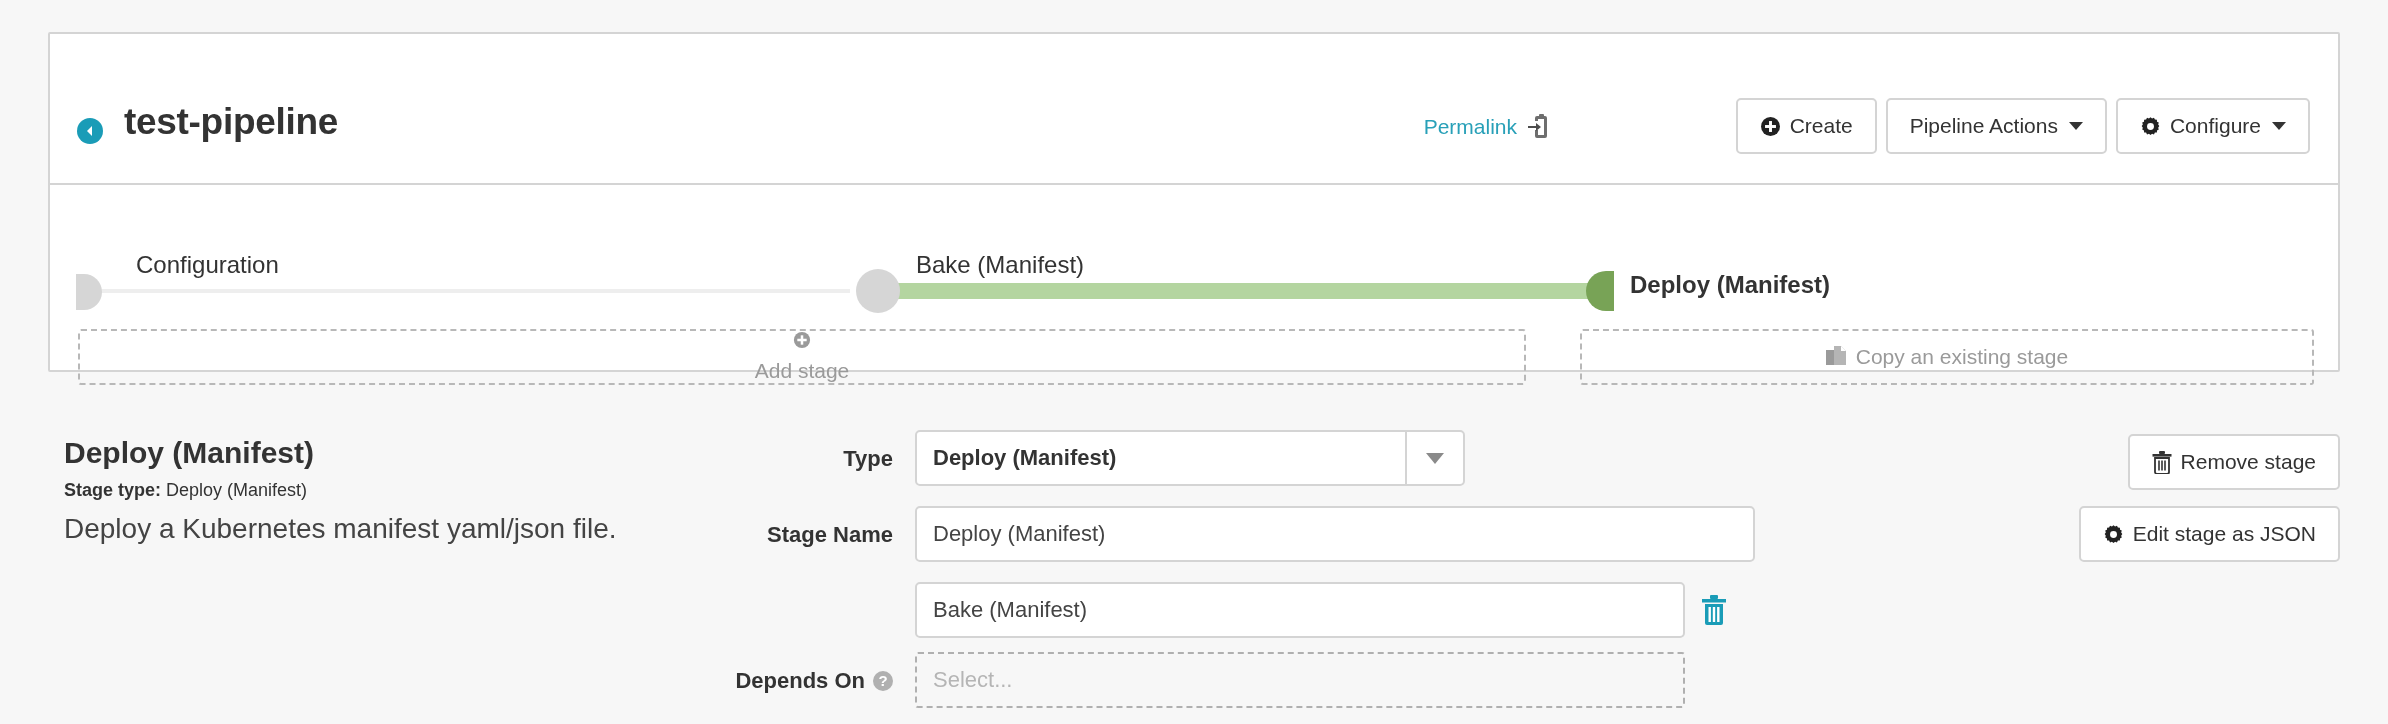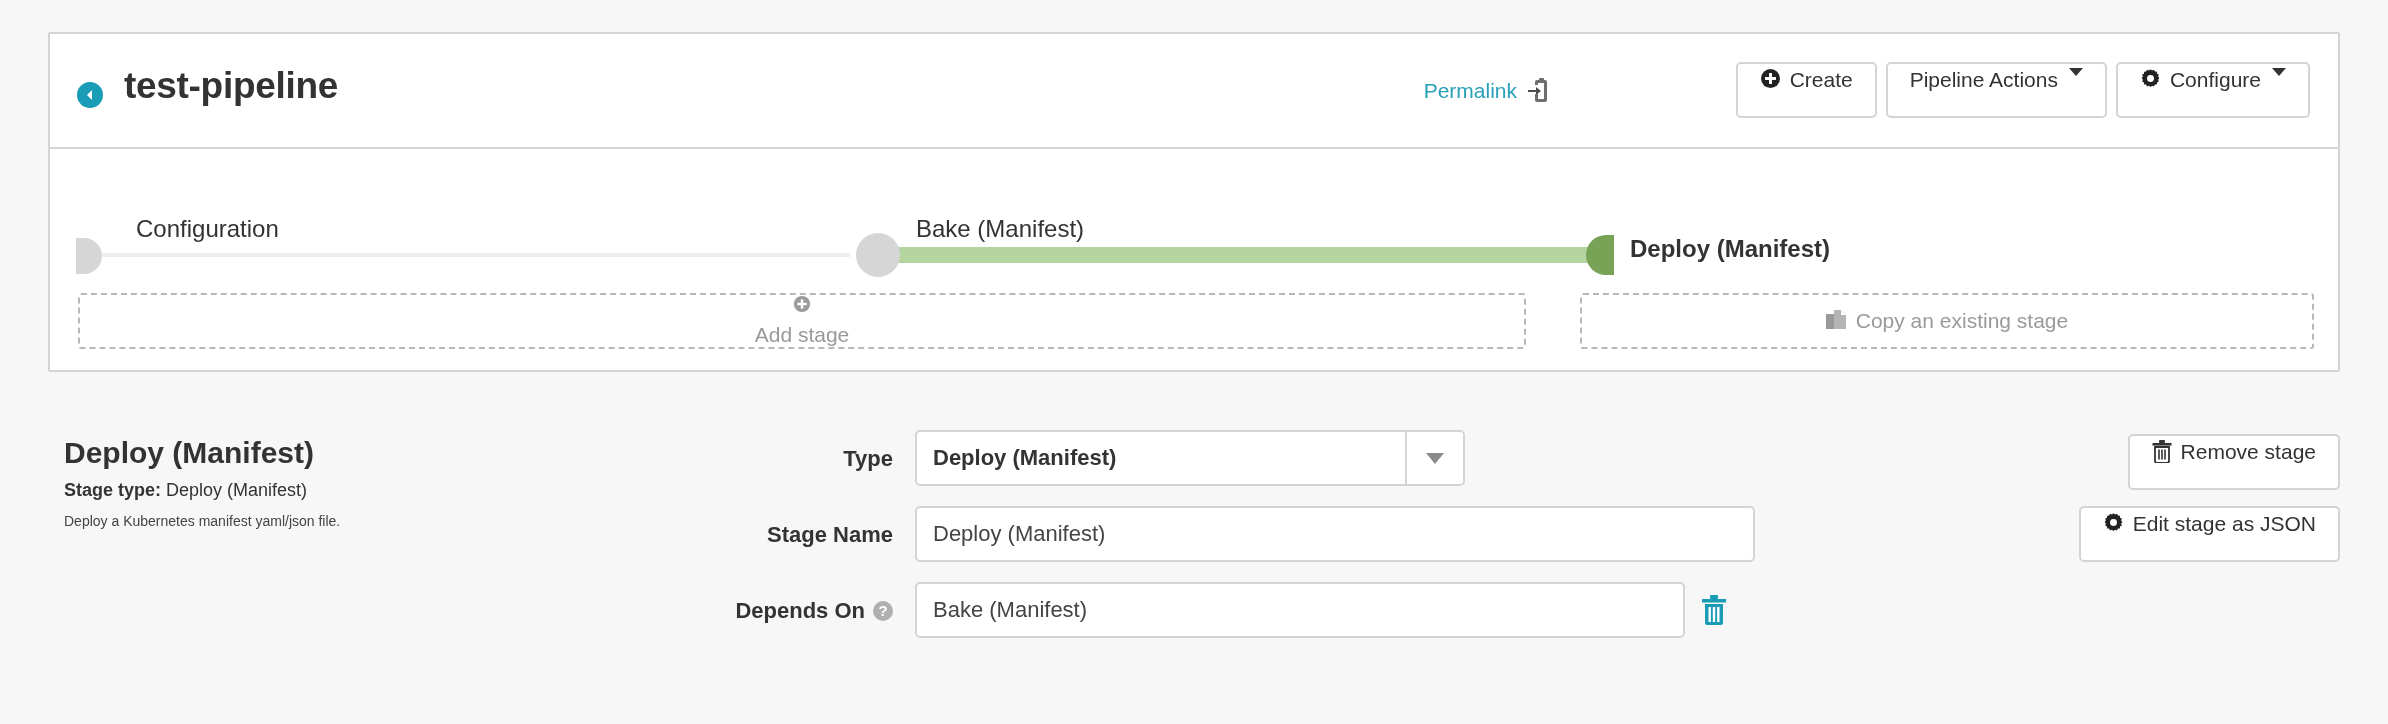--- a/index.html
+++ b/index.html
@@ -20,20 +20,21 @@
     background: #ffffff;
     border: 2px solid #d4d4d4;
     border-radius: 2px;
   }
 
   
   .card-header {
     position: relative;
     height: 115px;
     border-bottom: 2px solid #d4d4d4;
+    margin-top: 36px;
   }
   .back-icon {
     position: absolute; left: 27px; top: 48px;
     width: 26px; height: 26px; border-radius: 50%;
     background: #1a9cb7;
     display: flex; align-items: center; justify-content: center;
   }
   .back-icon svg { display: block; }
   .pipeline-title {
     position: absolute; left: 74px; top: 31px;
@@ -56,21 +57,21 @@
     display: flex; align-items: stretch; gap: 9px;
   }
   .btn {
     background: #ffffff;
     border: 2px solid #d4d4d4;
     border-radius: 5px;
     font-size: 21px;
     color: #333333;
     padding: 4px 22px;
     height: 56px;
-    display: flex; gap: 9px;
+    display: flex; align-items: center; gap: 9px;
     white-space: nowrap;
     cursor: pointer;
     font-family: "Liberation Sans", sans-serif;
   }
   .caret {
     width: 0; height: 0;
     border-left: 7px solid transparent;
     border-right: 7px solid transparent;
     border-top: 8px solid #333333;
     margin-left: 2px;
@@ -135,21 +136,21 @@
   .dashbox.add  { width: 1448px; flex-direction: column; }
   .dashbox.copy { width: 734px; }
 
   
   .details { position: absolute; left: 0; top: 410px; width: 2388px; }
 
   .detail-left { position: absolute; left: 64px; top: 26px; width: 600px; }
   .detail-title { font-size: 30px; font-weight: bold; color: #333333; margin: 0 0 10px 0; }
   .detail-type { font-size: 18px; color: #333333; margin-bottom: 12px; }
   .detail-type b { font-weight: bold; }
-  .detail-desc { font-size: 14px; color: #444444; }
+  .detail-desc { font-size: 28px; color: #444444; }
 
   .form { position: absolute; left: 700px; top: 20px; width: 1200px; }
   .form-row { display: flex; align-items: flex-end; margin-bottom: 20px; }
   .form-label {
     width: 215px; text-align: right; padding-right: 22px;
     font-size: 22px; font-weight: bold; color: #333333;
     line-height: 54px; white-space: nowrap;
     display: flex; justify-content: flex-end; align-items: center; gap: 8px;
     height: 54px;
   }
@@ -349,20 +350,23 @@
             <input class="text-input narrow" type="text" value="Bake (Manifest)" style="">
             <svg class="trash-teal" width="26" height="30" viewBox="0 0 26 30">
               <rect x="9" y="0" width="8" height="4" rx="1" fill="#1a9cb7"></rect>
               <rect x="1" y="4" width="24" height="3.5" fill="#1a9cb7"></rect>
               <path d="M4 9 h18 v19 a2 2 0 0 1 -2 2 h-14 a2 2 0 0 1 -2 -2 z" fill="#1a9cb7"></path>
               <rect x="7.5" y="12" width="2.4" height="15" fill="#ffffff"></rect>
               <rect x="11.8" y="12" width="2.4" height="15" fill="#ffffff"></rect>
               <rect x="16.1" y="12" width="2.4" height="15" fill="#ffffff"></rect>
             </svg>
           </div>
+          <div class="select-placeholder">
+            <span>Select...</span>
+          </div>
         </div>
       </div>
 
     </div>
 
     <div class="right-actions">
 
       <button class="btn btn-remove-stage">
         <svg width="20" height="23" viewBox="0 0 20 23">
           <rect x="7" y="0" width="6" height="3" rx="1" fill="#333333"></rect>

